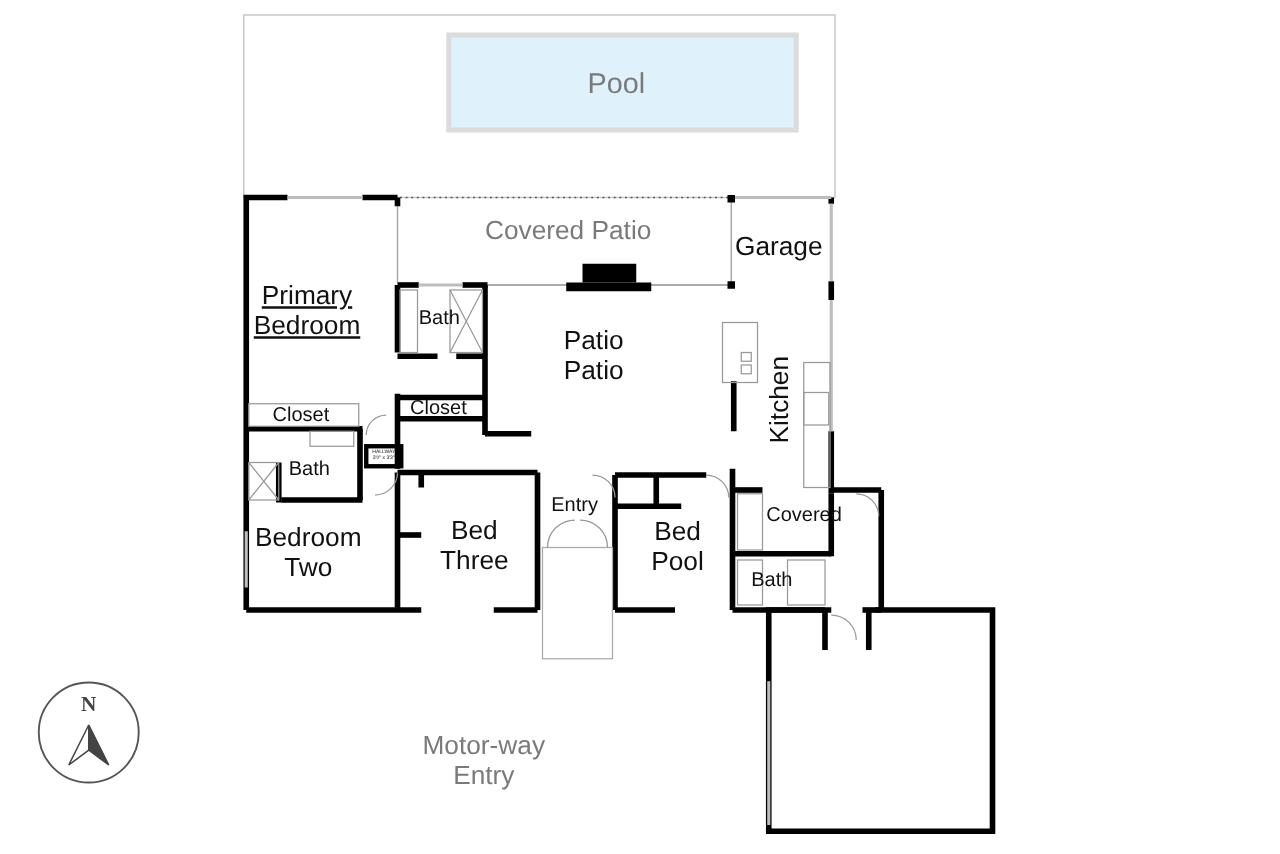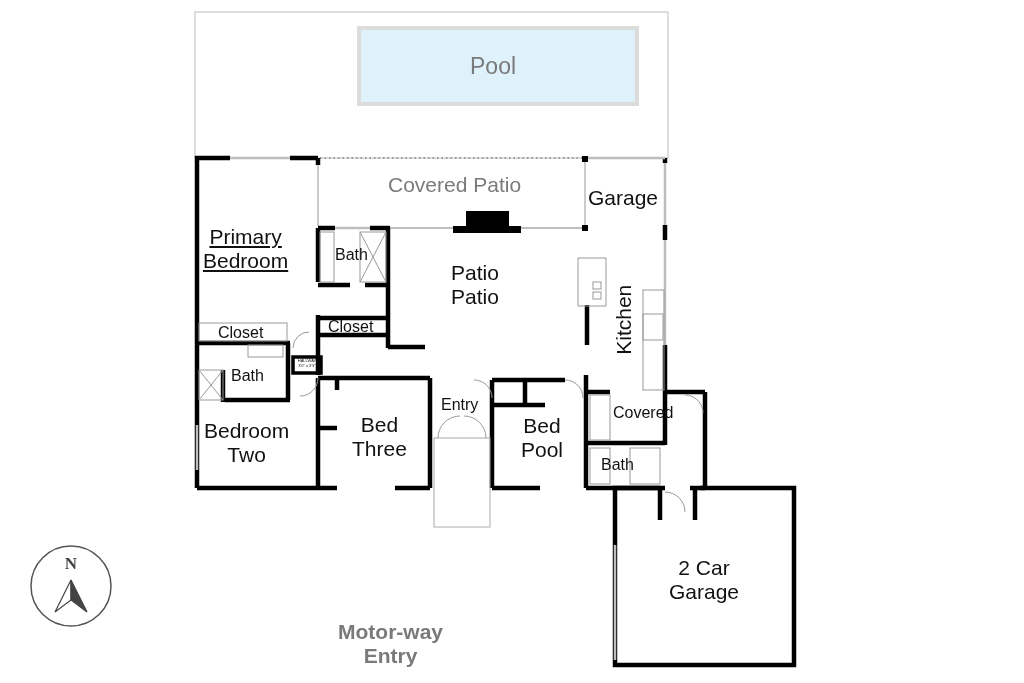--- a/index.html
+++ b/index.html
@@ -130,21 +130,21 @@
     <path d="M565,380 A18,18 0 0 1 583,398"></path>
     <path d="M685,395 A18,18 0 0 1 703,413"></path>
     <path d="M293,348 A16,16 0 0 1 309,332"></path>
     <path d="M318,378 A18,18 0 0 1 300,396"></path>
   </g>
 </svg>
 
   
   <div class="lbl big gray" style="left:470px; top:54px;">Pool</div>
   <div class="lbl mid gray" style="left:388px; top:173px;">Covered Patio</div>
-  <div class="lbl mid gray" style="left:338px; top:620px;font-weight:bold;">
+  <div class="lbl mid gray" style="left:338px; top:585px;">
     <div>Motor-way</div>
     <div>Entry</div>
   </div>
 
   <div class="lbl mid" style="left:203px; top:225px;text-decoration:underline;">
     <div>Primary</div>
     <div>Bedroom</div>
   </div>
   <div class="lbl xs" style="left:335px; top:246px;">Bath</div>
   <div class="lbl xs" style="left:218px; top:324px;">Closet</div>
@@ -164,24 +164,20 @@
     <div>Patio</div>
   </div>
   <div class="lbl mid" style="left:588px; top:186px;">Garage</div>
   <div class="lbl mid vert" style="left:586px; top:308px; width:76px;">Kitchen</div>
   <div class="lbl mid" style="left:521px; top:414px;">
     <div>Bed</div>
     <div>Pool</div>
   </div>
   <div class="lbl xs" style="left:613px; top:404px;">Covered</div>
   <div class="lbl xs" style="left:601px; top:456px;">Bath</div>
-  <div class="lbl mid" style="left:669px; top:556px;">
-    <div>2 Car</div>
-    <div>Garage</div>
-  </div>
 
   <div class="lbl" style="left:295px; top:358px; width:24px; font-size:4px; line-height:5px;">
     <div>HALLWAY</div>
     <div>3'0" x 3'3"</div>
   </div>
 
   
   <div class="compass">
     <svg width="84" height="84" viewBox="0 0 84 84">
       <circle cx="42" cy="42" r="40" fill="#fff" stroke="#555" stroke-width="1.5"></circle>

